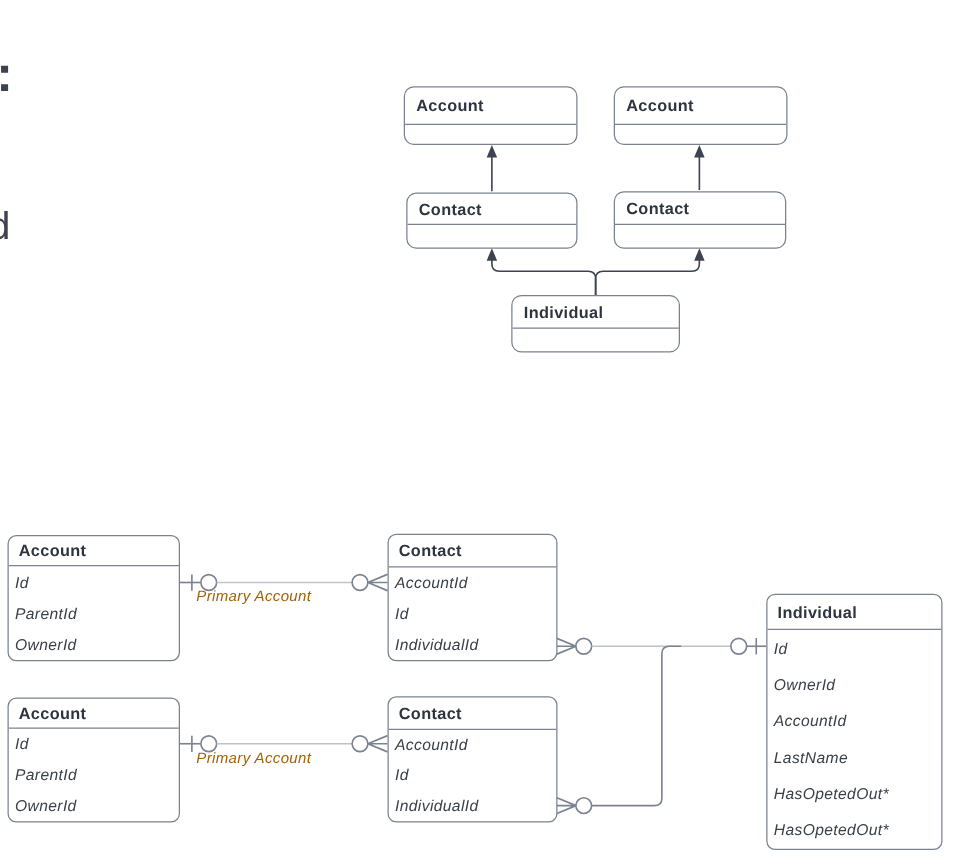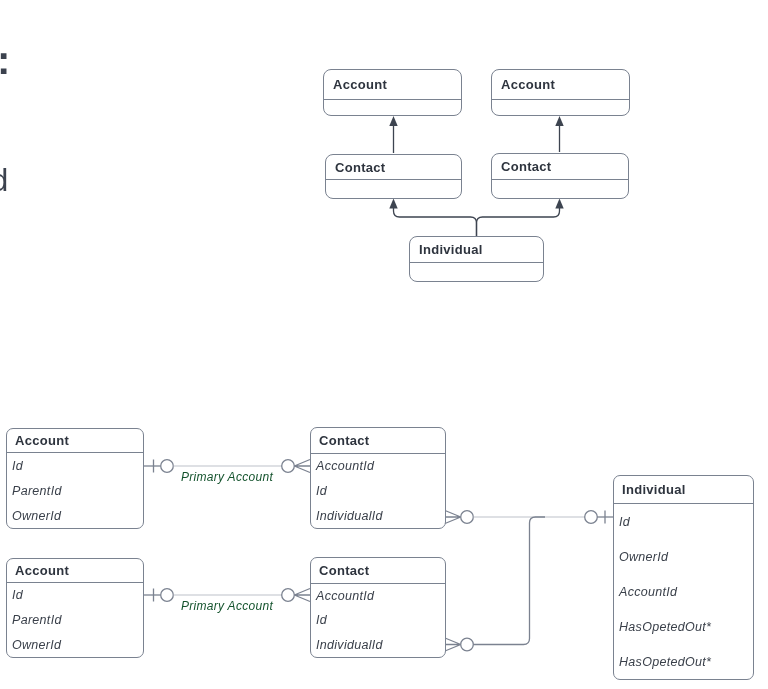--- a/index.html
+++ b/index.html
@@ -68,25 +68,25 @@
     align-items: center;
     padding-left: 5px;
     font-size: 12.5px;
     letter-spacing: 0.3px;
     color: #3a404a;
     white-space: nowrap;
   }
   .rel-label {
     position: absolute;
     width: 140px;
-    text-align: center;
+    text-align: left;
     font-size: 12px;
     font-style: italic;
     letter-spacing: 0.3px;
-    color: #14532d;
+    color: #a16207;
     z-index: 2;
   }
   .frag {
     position: absolute;
     color: #3c424e;
     z-index: 2;
     line-height: 1;
   }
   .frag-colon { left: -3px; top: 40px; font-size: 40px; font-weight: bold; }
   .frag-d { left: -9px; top: 165px; font-size: 31px; }
@@ -198,20 +198,21 @@
       <div class="erow">IndividualId</div>
     </div>
   </div>
 
   <div class="ebox" style="left:613px;top:475px;width:141px;height:205px">
     <div class="ehd" style="height:28px">Individual</div>
     <div class="erows">
       <div class="erow">Id</div>
       <div class="erow">OwnerId</div>
       <div class="erow">AccountId</div>
+      <div class="erow">LastName</div>
       <div class="erow">HasOpetedOut*</div>
       <div class="erow">HasOpetedOut*</div>
     </div>
   </div>
 
   <div class="rel-label" style="left:157px;top:470px">Primary Account</div>
   <div class="rel-label" style="left:157px;top:599px">Primary Account</div>
 
 </div>
 

